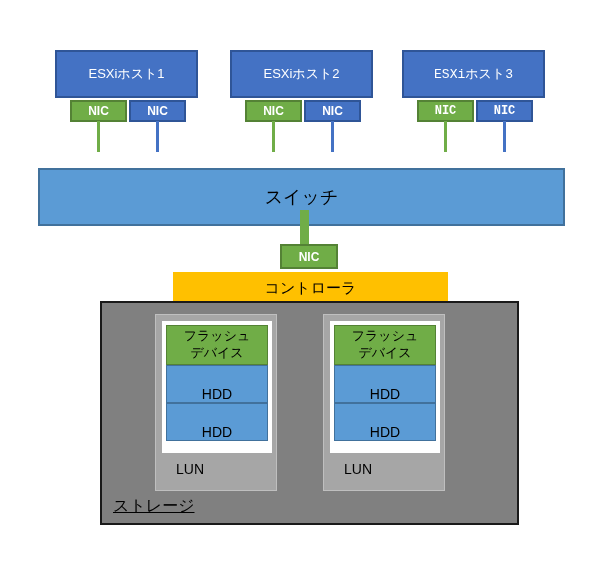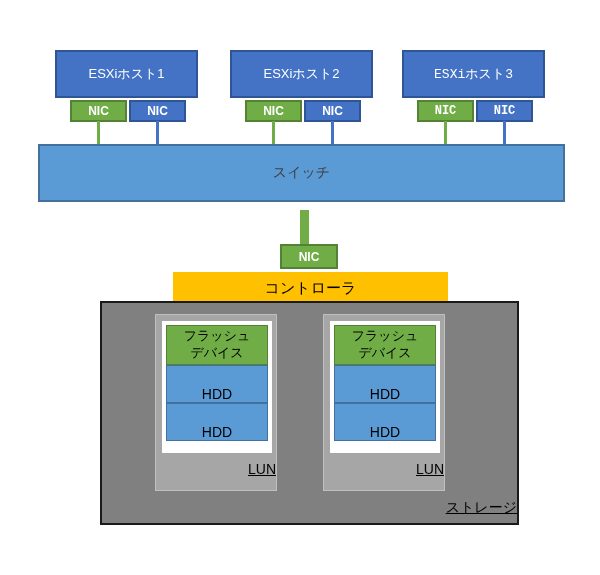--- a/index.html
+++ b/index.html
@@ -25,23 +25,23 @@
   .nic-green { background: #70AD47; border: 2px solid #548235; }
   .nic-blue  { background: #4472C4; border: 2px solid #2F5597; }
   .nic-pos-a { left: 15px; }
   .nic-pos-b { left: 74px; }
   .link-line { position: absolute; top: 71px; width: 3px; height: 31px; }
   .link-green { left: 42px;  background: #70AD47; }
   .link-blue  { left: 101px; background: #4472C4; }
 
   
   .switch-box {
-    left: 38px; top: 144px; width: 527px; height: 58px;
+    left: 38px; top: 168px; width: 527px; height: 58px;
     background: #5B9BD5; border: 2px solid #41719C;
-    color: #404040; font-size: 14px; display: flex; align-items: center; justify-content: center;
+    color: #000000; font-size: 18px; display: flex; align-items: center; justify-content: center;
   }
 
   
   .uplink { left: 300px; top: 210px; width: 9px; height: 34px; background: #70AD47; }
   .storage-nic {
     left: 280px; top: 244px; width: 58px; height: 25px;
     background: #70AD47; border: 2px solid #548235;
     color: #ffffff; font-size: 12px; font-weight: bold;
     display: flex; align-items: center; justify-content: center;
   }
@@ -52,22 +52,22 @@
     background: #FFC000; color: #000000; font-size: 15px;
     display: flex; align-items: center; justify-content: center;
   }
 
   
   .storage-box {
     left: 100px; top: 301px; width: 419px; height: 224px;
     background: #808080; border: 2px solid #1a1a1a;
   }
   .storage-label {
-    position: absolute; left: 0; bottom: 6px; width: 100%;
-    text-align: right; color: #000000; font-size: 14px; text-decoration: underline;
+    position: absolute; left: 11px; bottom: 6px; width: 100%;
+    text-align: left; color: #000000; font-size: 16px; text-decoration: underline;
   }
   .lun-group {
     position: absolute; top: 11px; width: 122px; height: 177px;
     background: #A6A6A6; border: 1px solid #bfbfbf; box-sizing: border-box;
   }
   .lun-1 { left: 53px; }
   .lun-2 { left: 221px; }
   .device-panel {
     position: absolute; left: 6px; top: 6px; width: 110px; height: 132px;
     background: #ffffff; box-sizing: border-box; padding: 4px;
@@ -78,21 +78,21 @@
     color: #000000; font-size: 13px; line-height: 1.3; white-space: pre-line;
     display: flex; align-items: center; justify-content: center; text-align: center;
   }
   .hdd-box {
     height: 38px; background: #5B9BD5; border: 1px solid #41719C; box-sizing: border-box;
     color: #000000; font-size: 14px;
     display: flex; align-items: flex-end; justify-content: center;
   }
   .lun-label {
     position: absolute; left: 0; top: 146px; width: 100%;
-    text-align: right; color: #000000; font-size: 14px; text-decoration: underline;
+    text-align: left; color: #000000; font-size: 14px;  padding-left: 20px;
   }
 </style>
 </head>
 <body>
 
 <div class="diagram">
 
   <div class="host-group host-1">
     <div class="host-box">
       <span>ESXiホスト1</span>

